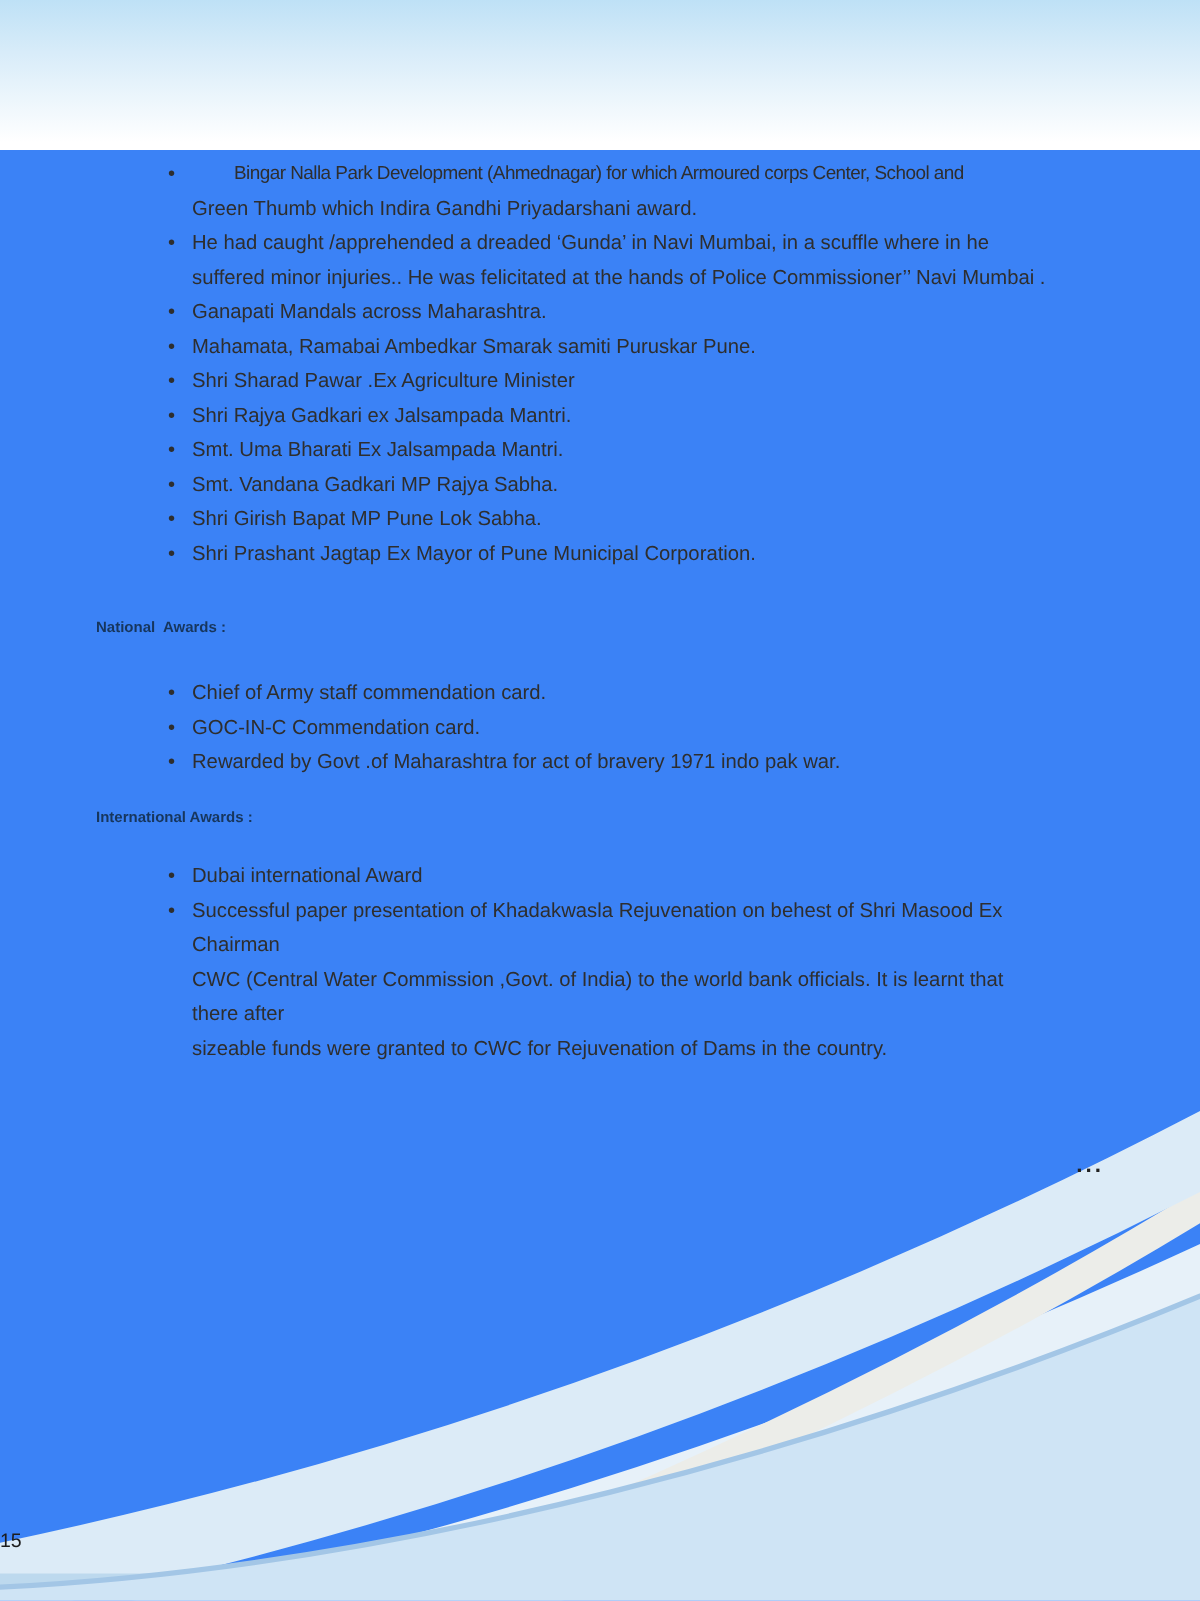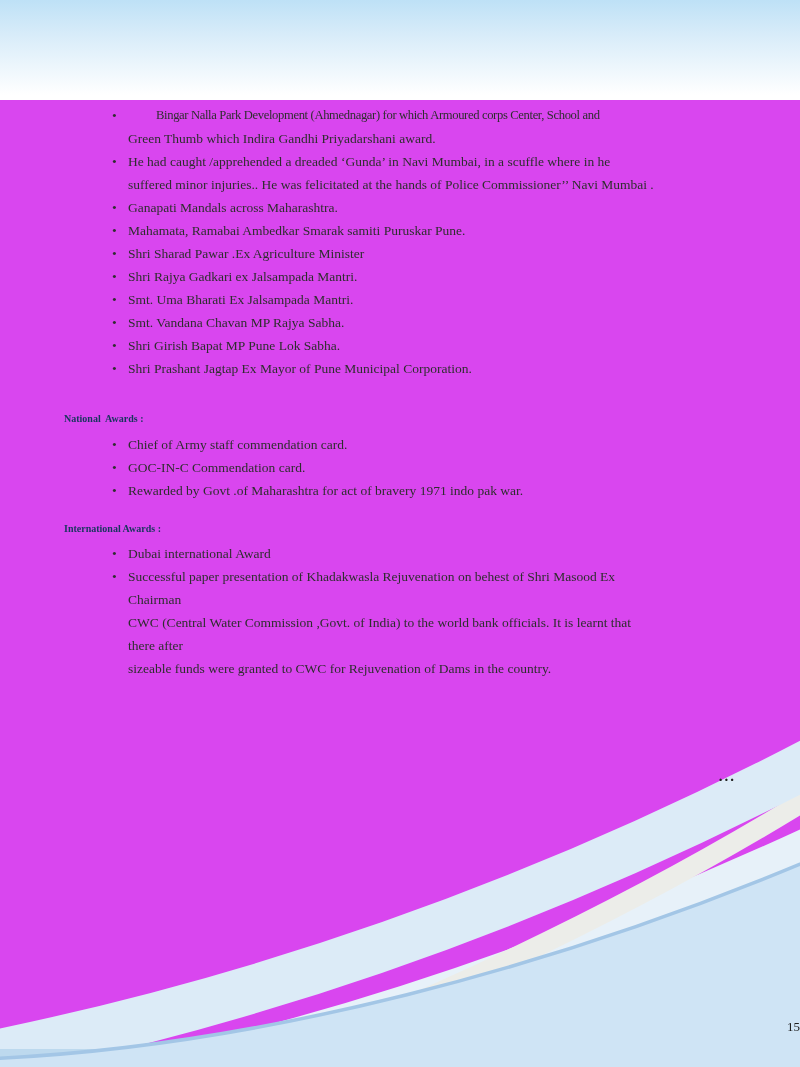--- a/index.html
+++ b/index.html
@@ -1,22 +1,22 @@
 <!DOCTYPE html>
 <html><head>
 <meta charset="utf-8">
 <style>
   html, body { margin: 0; padding: 0; background: #ffffff; }
   .page {
     position: relative;
     width: 800px;
     height: 1067px;
-    background: #d946ef;
+    background: #3b82f6;
     overflow: hidden;
-    font-family: Liberation Serif, serif;
+    font-family: Liberation Sans, sans-serif;
     color: #2e2e2e;
   }
   .top-gradient {
     position: absolute;
     top: 0; left: 0; right: 0;
     height: 100px;
     background: linear-gradient(to bottom, #bee1f6 0%, #d8ecf9 35%, #ffffff 95%);
   }
   .bottom-swoosh {
     position: absolute;
@@ -59,40 +59,40 @@
   }
   .section-heading {
     margin: 0;
     font-size: 10px;
     font-weight: bold;
     color: #17365d;
     line-height: 24px;
     white-space: pre-wrap;
   }
   .section-national { margin-top: 27px; }
-  .section-national .bullets { margin-top: 2px; }
+  .section-national .bullets { margin-top: 19px; }
   .section-international { margin-top: 15px; }
-  .section-international .bullets { margin-top: 1px; }
+  .section-international .bullets { margin-top: 14px; }
   .ellipsis {
     position: absolute;
     top: 768px;
     left: 64px;
     width: 672px;
     text-align: right;
     font-weight: bold;
     font-size: 15px;
     letter-spacing: 2px;
     color: #222222;
   }
   .page-number {
     position: absolute;
     top: 1019px;
     left: 0;
     width: 800px;
-    text-align: right;
+    text-align: left;
     font-size: 13px;
     color: #1c1c1c;
   }
 </style>
 </head>
 <body>
 
 <div class="page">
 
   <div class="top-gradient"></div>
@@ -149,21 +149,21 @@
   </li>
 
   <li>
     <div class="lines">
             <span class="line">Smt. Uma Bharati Ex Jalsampada Mantri.</span>
           </div>
   </li>
 
   <li>
     <div class="lines">
-            <span class="line">Smt. Vandana Chavan MP Rajya Sabha.</span>
+            <span class="line">Smt. Vandana Gadkari MP Rajya Sabha.</span>
           </div>
   </li>
 
   <li>
     <div class="lines">
             <span class="line">Shri Girish Bapat MP Pune Lok Sabha.</span>
           </div>
   </li>
 
   <li>

